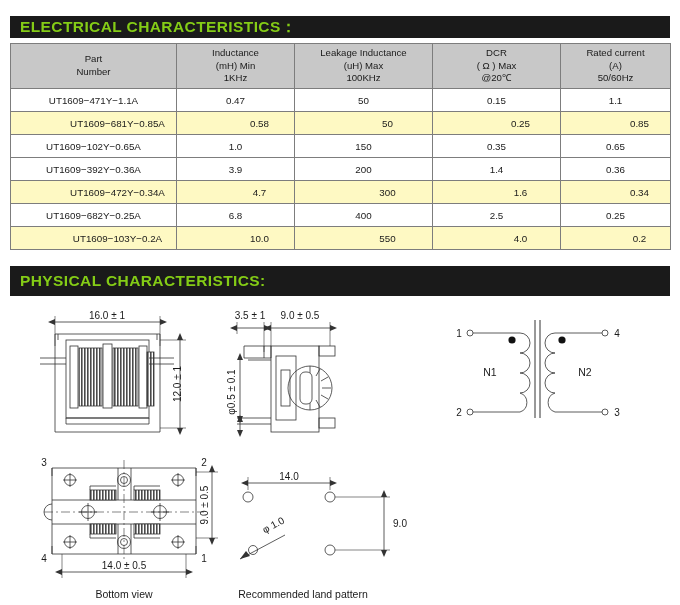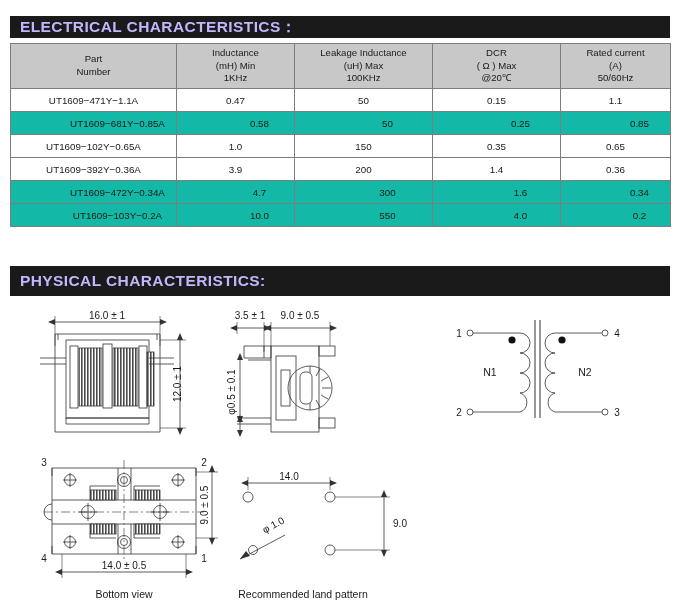--- a/index.html
+++ b/index.html
@@ -15,21 +15,21 @@
     color: #1a1a1a;
     overflow: hidden;
   }
 
   
   .banner {
     position: absolute;
     left: 10px;
     width: 660px;
     background: #1a1a1a;
-    color: #c4b5fd;
+    color: #84cc16;
     font-weight: bold;
     font-size: 15.5px;
     letter-spacing: 0.4px;
     display: flex;
     align-items: center;
     padding-left: 10px;
     box-sizing: border-box;
   }
   #banner-electrical { top: 16px; height: 22px; }
   #banner-physical   { top: 266px; height: 30px; }
@@ -55,21 +55,21 @@
   #spec-table thead th {
     background: #c8c8c8;
     height: 44px;
     line-height: 1.32;
     font-size: 9.6px;
   }
   #spec-table tbody td {
     height: 22px;
     font-size: 9.8px;
   }
-  #spec-table tbody tr.alt td { background: #14b8a6; padding-left: 48px; }
+  #spec-table tbody tr.alt td { background: #fef9c3; padding-left: 48px; }
   #spec-table tbody tr.plain td { background: #ffffff; text-align: center; }
   .hl { display: block; }
 
   
   #drawings {
     position: absolute;
     left: 0;
     top: 300px;
     width: 565px;
     height: 313px;
@@ -157,20 +157,27 @@
         <td>1.4</td>
         <td>0.36</td>
       </tr>
       <tr class="alt">
         <td>UT1609−472Y−0.34A</td>
         <td>4.7</td>
         <td>300</td>
         <td>1.6</td>
         <td>0.34</td>
       </tr>
+      <tr class="plain">
+        <td>UT1609−682Y−0.25A</td>
+        <td>6.8</td>
+        <td>400</td>
+        <td>2.5</td>
+        <td>0.25</td>
+      </tr>
       <tr class="alt">
         <td>UT1609−103Y−0.2A</td>
         <td>10.0</td>
         <td>550</td>
         <td>4.0</td>
         <td>0.2</td>
       </tr>
     </tbody>
 </table>
 

